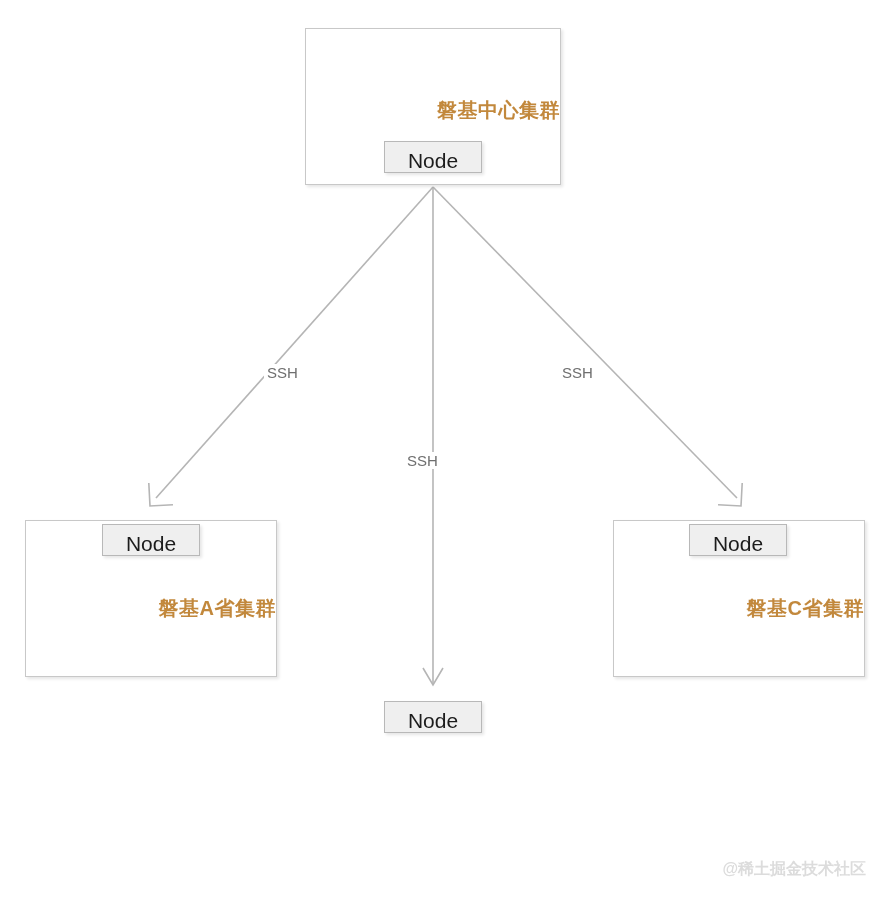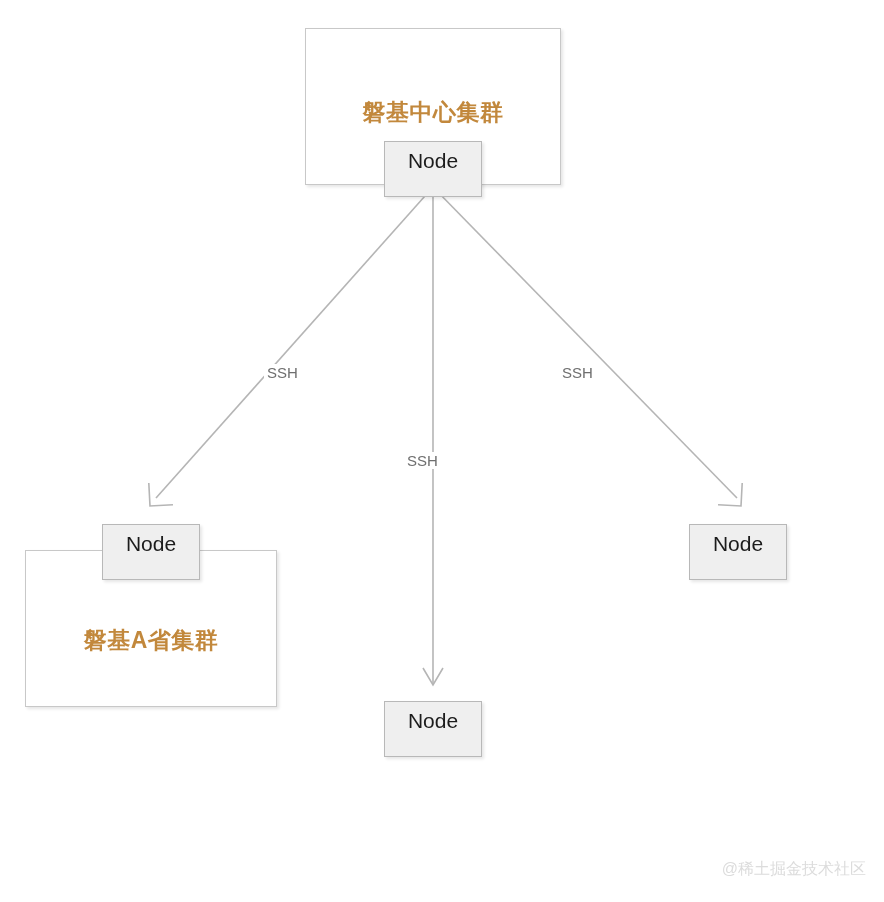--- a/index.html
+++ b/index.html
@@ -31,43 +31,43 @@
     box-sizing: border-box;
     background: #ffffff;
     border: 1px solid #c8c8c8;
     box-shadow: 2px 2px 3px rgba(0,0,0,0.10);
     z-index: 3;
   }
   .cluster-title {
     position: absolute;
     left: 0;
     right: 0;
-    text-align: center;
+    text-align: right;
     color: #c2883c;
-    font-size: 23px;
+    font-size: 20px;
     font-weight: bold;
     letter-spacing: 0.5px;
     white-space: nowrap;
   }
   .title-top    { top: 38px; }
   .title-center { top: 68px; }
 
   
   .node-chip {
     position: absolute;
     box-sizing: border-box;
     background: #efefef;
     border: 1px solid #b8b8b8;
     box-shadow: 2px 2px 3px rgba(0,0,0,0.10);
     color: #1c1c1c;
     font-size: 21px;
     line-height: 38px;
     text-align: center;
     width: 98px;
-    height: 56px;
+    height: 32px;
     z-index: 5;
   }
 
   
   .edge-label {
     position: absolute;
     color: #6f6f6f;
     font-size: 15px;
     white-space: nowrap;
     z-index: 4;
@@ -77,20 +77,21 @@
 
   
   .watermark {
     position: absolute;
     right: 18px;
     bottom: 22px;
     color: #dcdcdc;
     font-size: 16px;
     white-space: nowrap;
     z-index: 6;
+    font-weight: bold;
   }
 </style>
 </head>
 <body>
 
 <div id="canvas">
 
   <svg id="edges" viewBox="0 0 884 902" xmlns="http://www.w3.org/2000/svg">
 
     <g>
@@ -111,24 +112,27 @@
 
   <div class="edge-label" style="left:264px; top:364px;">SSH</div>
   <div class="edge-label" style="left:404px; top:452px;">SSH</div>
   <div class="edge-label" style="left:559px; top:364px;">SSH</div>
 
   <div class="cluster" style="left:305px; top:28px; width:256px; height:157px;">
     <div class="cluster-title title-center">磐基中心集群</div>
   </div>
   <div class="node-chip" style="left:384px; top:141px;">Node</div>
 
-  <div class="cluster" style="left:25px; top:520px; width:252px; height:157px;margin-top:30px;">
+  <div class="cluster" style="left:25px; top:520px; width:252px; height:157px;">
     <div class="cluster-title title-top" style="top:74px;">磐基A省集群</div>
   </div>
   <div class="node-chip" style="left:102px; top:524px;">Node</div>
 
   <div class="node-chip" style="left:384px; top:701px;">Node</div>
 
+  <div class="cluster" style="left:613px; top:520px; width:252px; height:157px;">
+    <div class="cluster-title title-top" style="top:74px;">磐基C省集群</div>
+  </div>
   <div class="node-chip" style="left:689px; top:524px;">Node</div>
 
   <div class="watermark">@稀土掘金技术社区</div>
 
 </div>
 
 </body></html>

